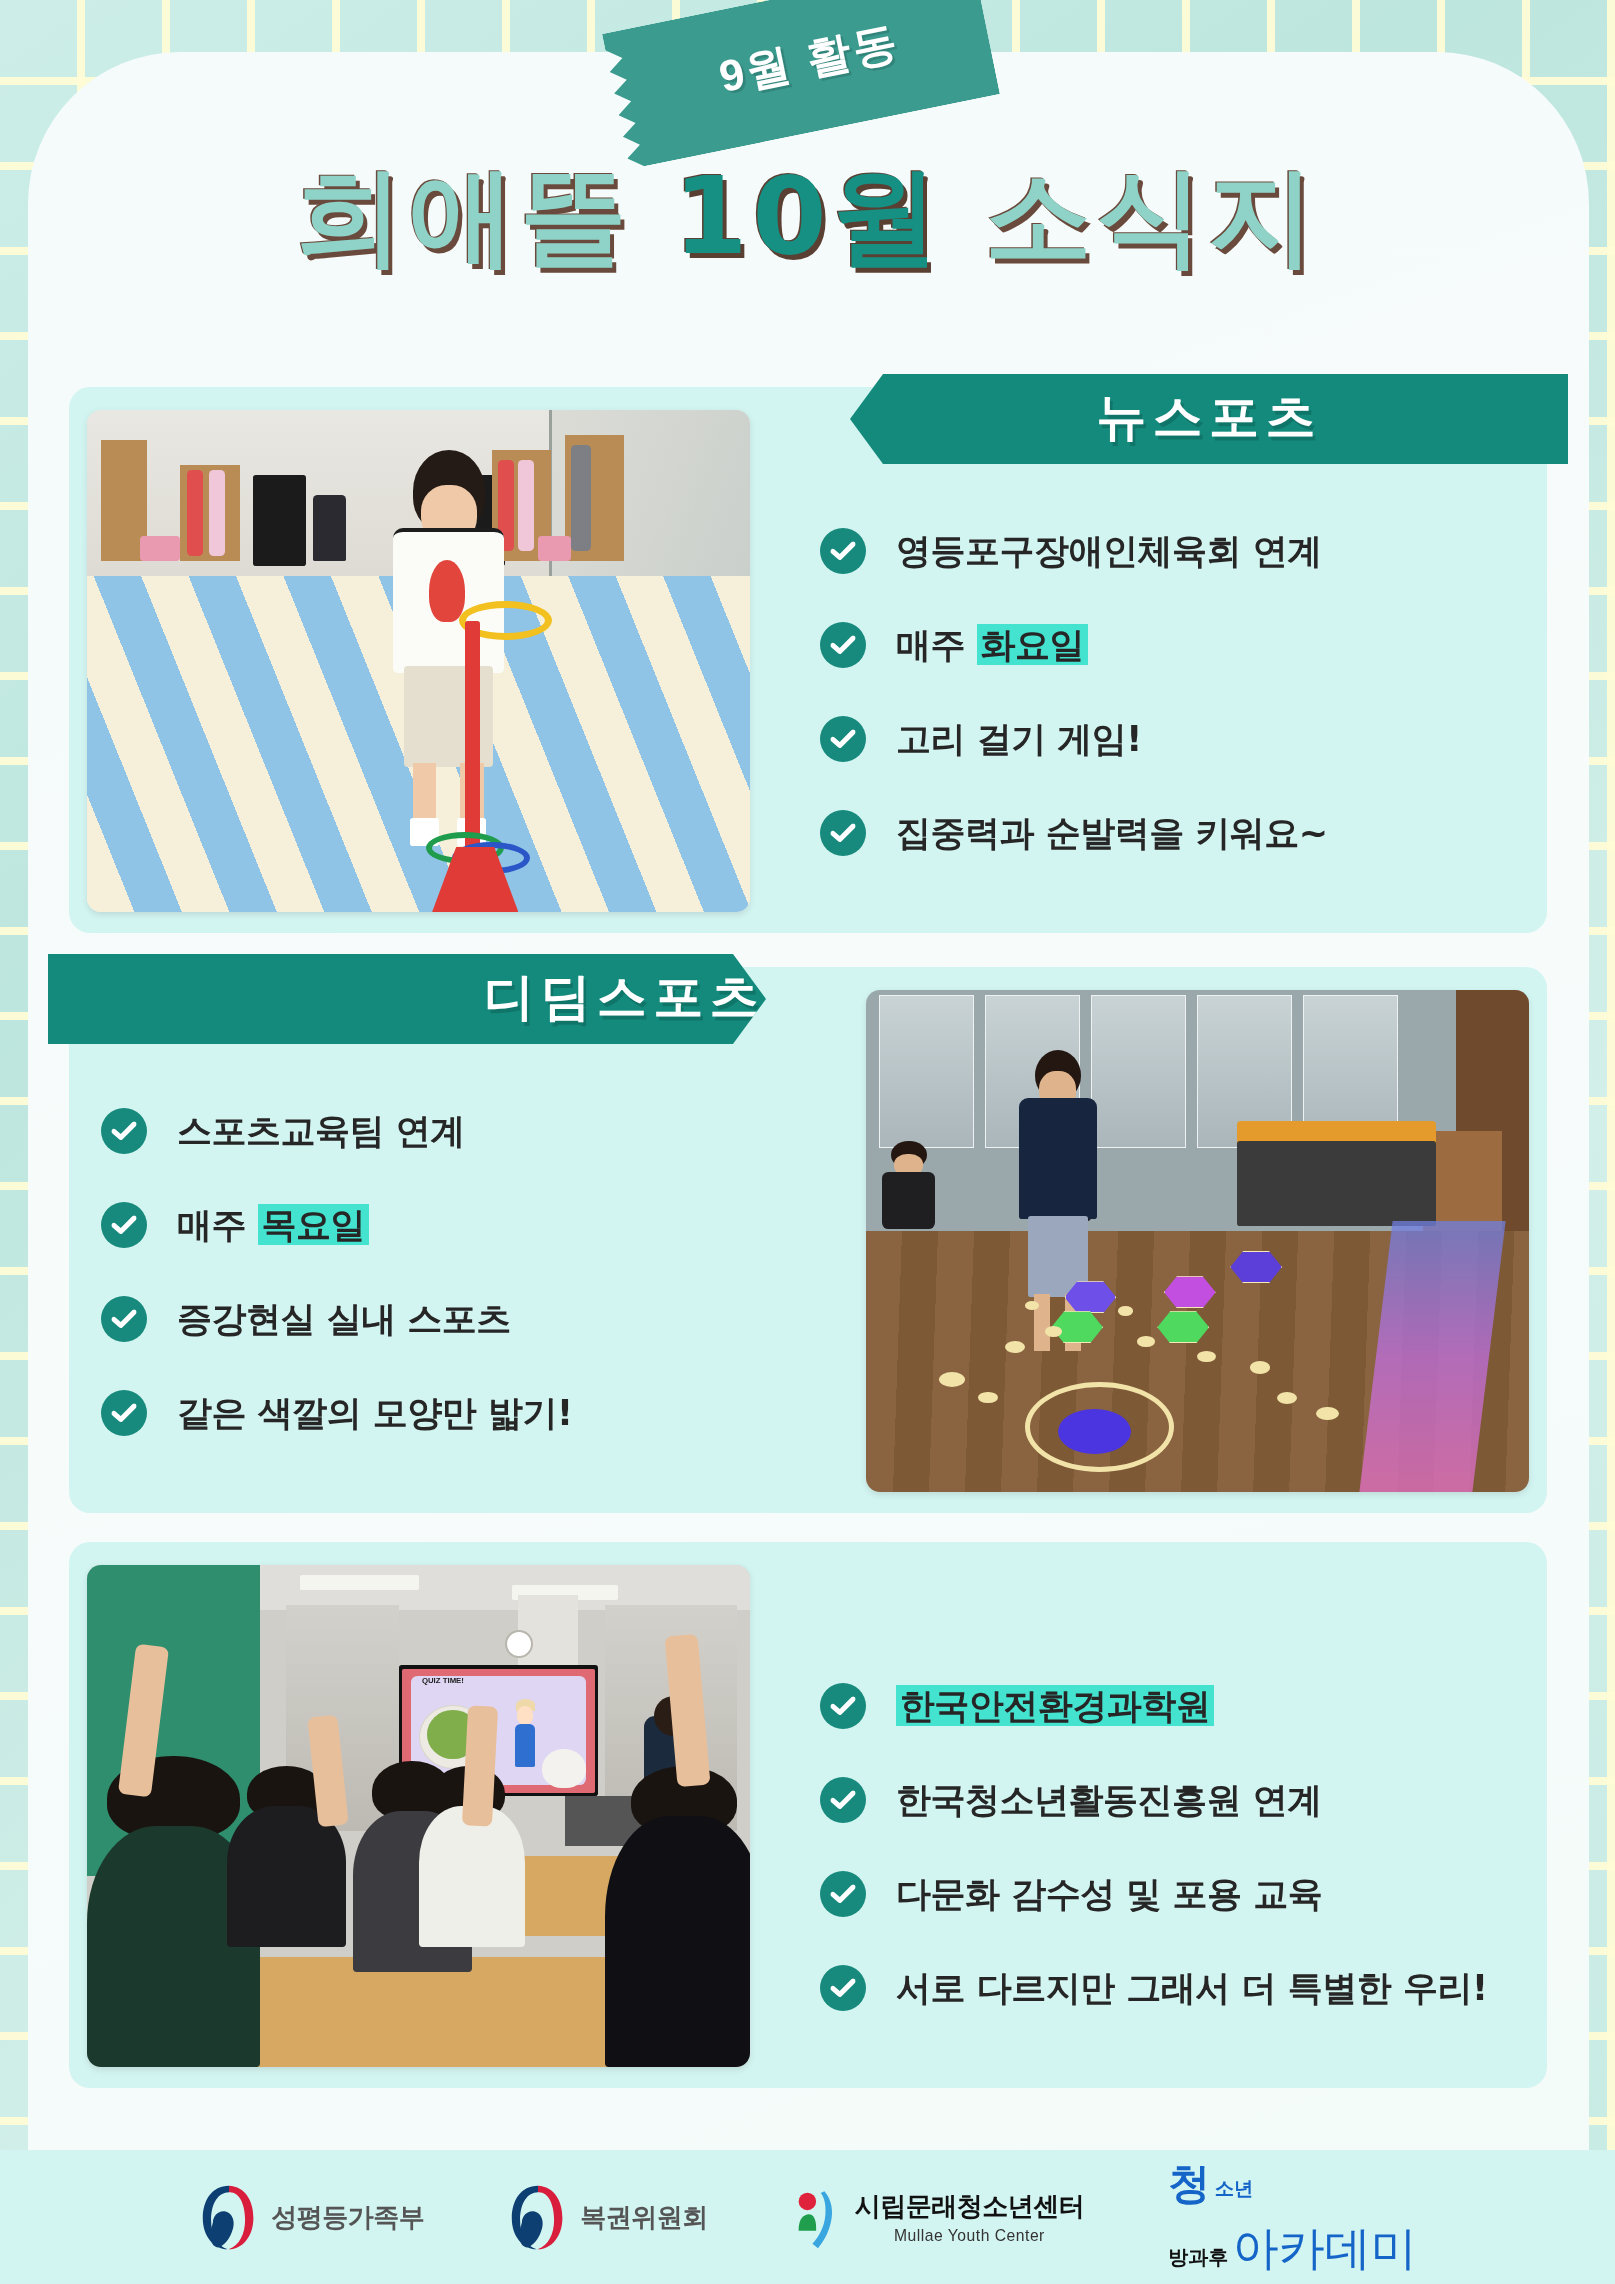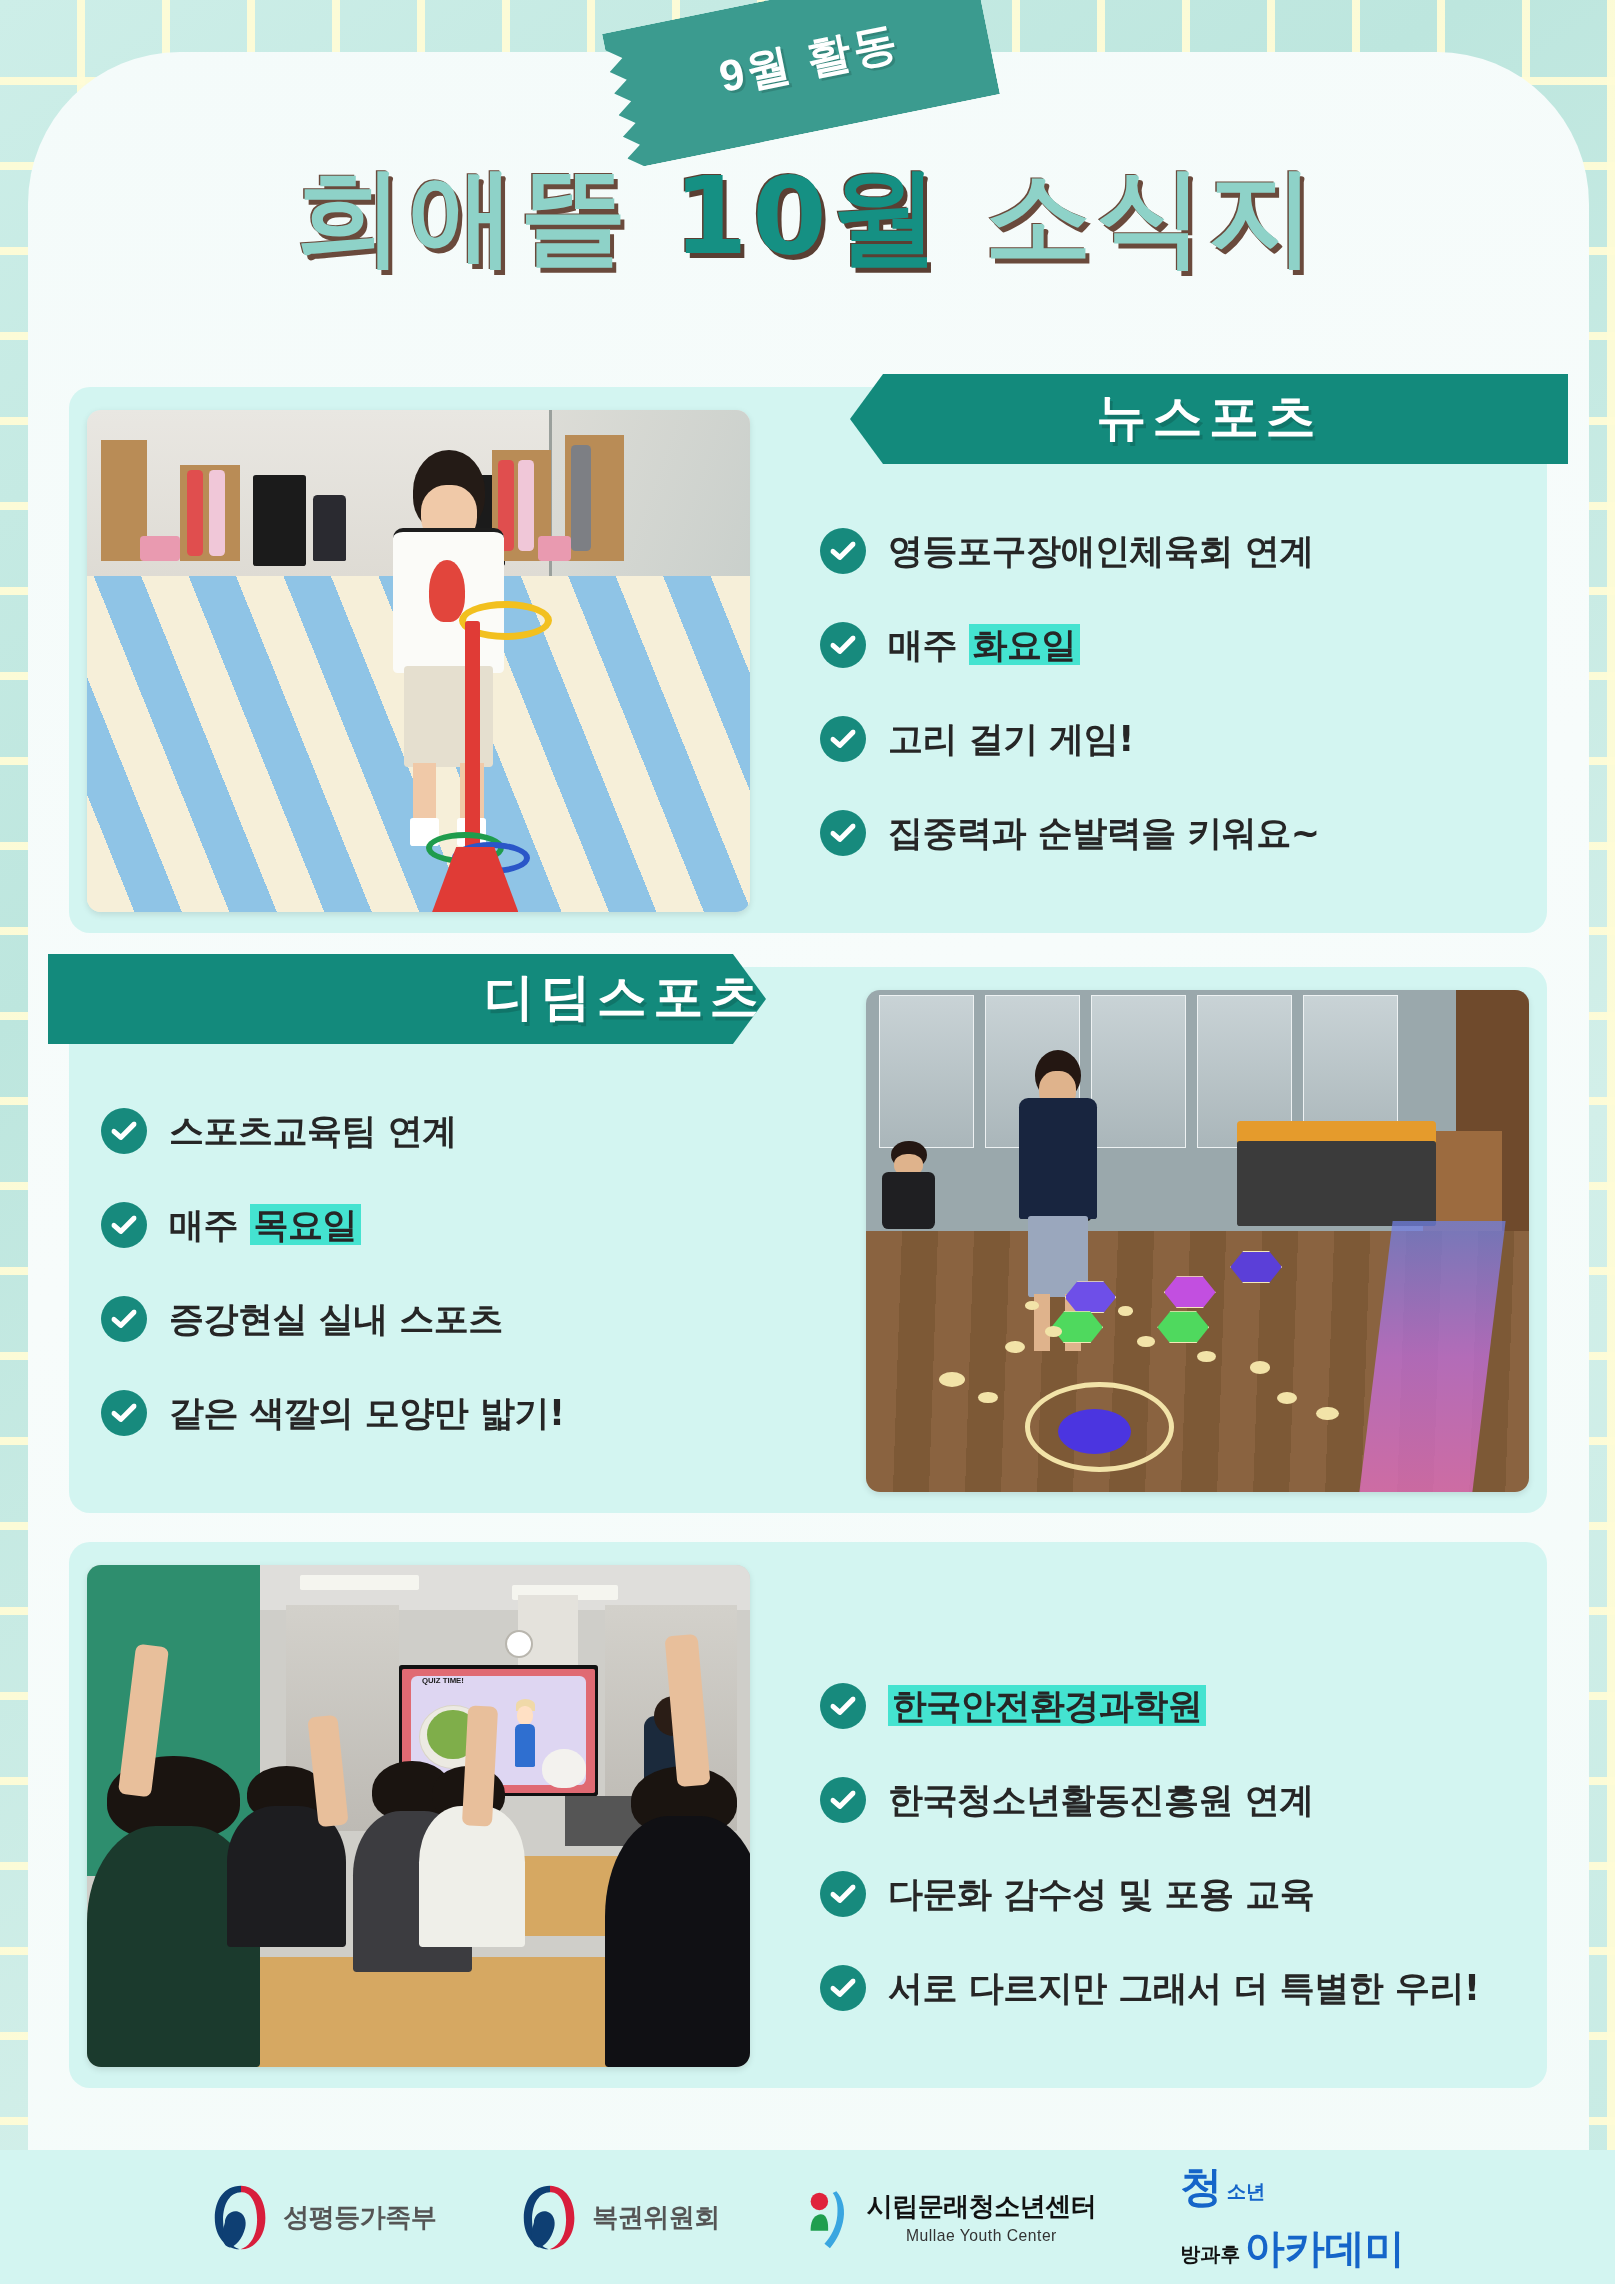--- a/index.html
+++ b/index.html
@@ -96,21 +96,21 @@
   }
   .banner.lt::after{
     content:"";position:absolute;left:0;bottom:-24px;width:24px;height:24px;
     background:#0e6f64;clip-path:polygon(100% 0,100% 100%,0 0);
   }
 
   
   .bullets{position:absolute;top:117px;width:695px;}
   .bullets.rt{right:32px;}
   .bullets.lt{left:32px;}
-  .bullet{display:flex;align-items:center;height:94px;gap:22px;}
+  .bullet{display:flex;align-items:center;height:94px;gap:30px;}
   .chk{
     flex:0 0 auto;width:46px;height:46px;border-radius:50%;
     background:#178a7d;position:relative;
   }
   .chk svg{position:absolute;left:50%;top:50%;transform:translate(-50%,-50%);}
   .btext{
     font-size:35px;font-weight:bold;color:#262626;letter-spacing:-0.5px;
     white-space:nowrap;font-family:"DejaVu Sans", sans-serif;
   }
   .hl{background:#44e3d0;padding:0.9px 3.7px;}
@@ -517,20 +517,20 @@
     </div>
 
     <div class="logo">
       <span class="aca-text">
         <span style="display:flex;align-items:flex-end;gap:4.6px;">
           <span style="font-size:42px;font-weight:bold;color:#1565c9;">청</span>
           <span style="font-size:19.3px;font-weight:bold;color:#1565c9;padding-bottom:6.4px;">소년</span>
         </span>
         <span style="display:flex;align-items:flex-end;gap:4.6px;margin-top:2.8px;">
           <span style="font-size:20px;font-weight:bold;color:#111;padding-bottom:4.6px;">방과후</span>
-          <span style="font-size:40px;font-weight:bold;color:#1565c9;margin-top:18px;">아카데미</span>
+          <span style="font-size:46px;font-weight:normal;color:#1565c9;margin-top:18px;">아카데미</span>
         </span>
       </span>
     </div>
 
   </div>
 </div>
 
 
 </body></html>

